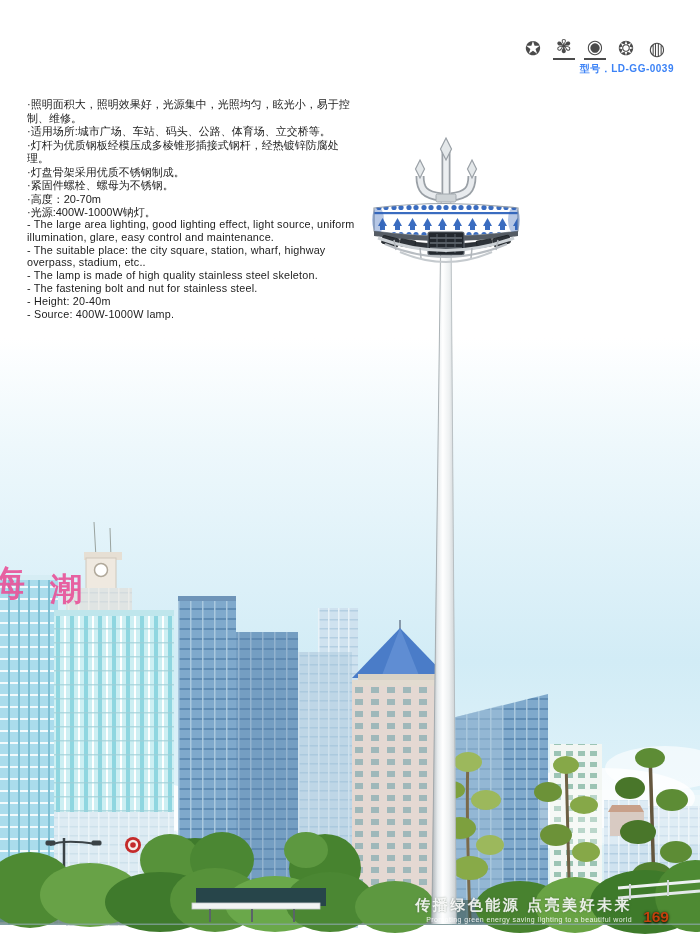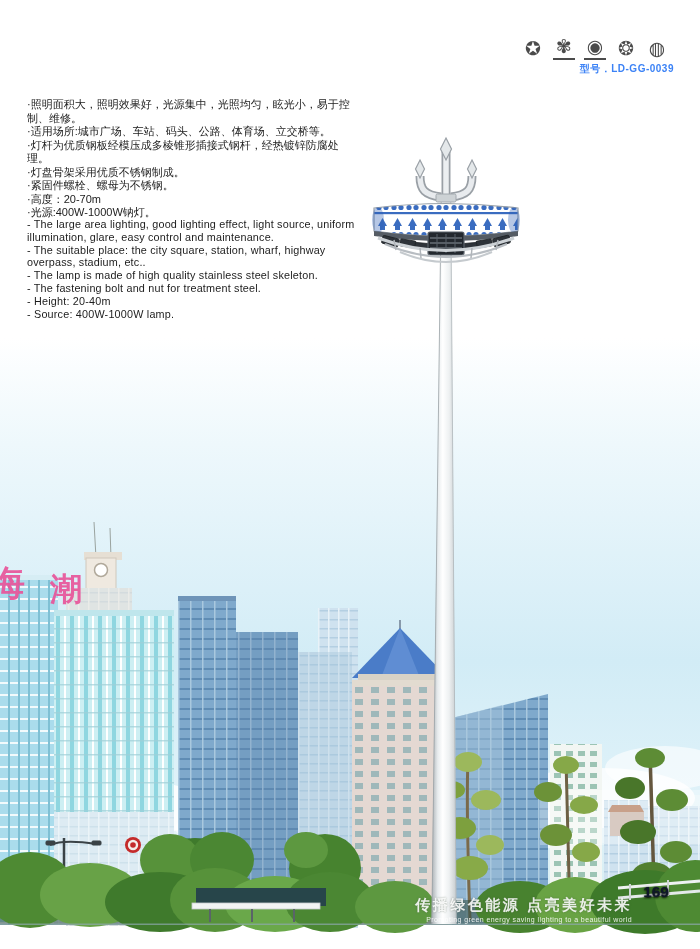--- a/index.html
+++ b/index.html
@@ -24,22 +24,22 @@
   .specs-en p{margin:0;}
   
   svg.scene{position:absolute;left:0;top:0;width:700px;height:949px;}
   .sign-char{position:absolute;font-weight:bold;color:#e8559a;opacity:.92;font-size:32px;line-height:34px;}
   .sign-char.c1{left:-10px;top:566px;font-size:35px;}
   .sign-char.c2{left:50px;top:572px;}
   .watermark{position:absolute;right:68px;bottom:26px;text-align:right;color:rgba(255,255,255,.88);}
   .watermark .l1{font-size:15px;font-weight:bold;letter-spacing:2.5px;text-shadow:0 0 2px rgba(60,80,60,.5);}
   .watermark .l2{font-size:7px;letter-spacing:.4px;margin-top:1px;}
   .page-number{
-    position:absolute;right:31px;bottom:48px;
-    font-size:15.5px;font-weight:bold;color:#0f172a;
+    position:absolute;right:31px;bottom:23px;
+    font-size:15.5px;font-weight:bold;color:#c2410c;
     text-shadow:0 1px 2px rgba(0,0,0,.85),0 0 3px rgba(0,0,0,.55);
   }
 </style>
 </head>
 <body>
 
 <svg class="scene" viewBox="0 0 700 949" xmlns="http://www.w3.org/2000/svg">
   <defs>
     <linearGradient id="skyG" x1="0" y1="0" x2="0" y2="1">
       <stop offset="0" stop-color="#ffffff"></stop>
@@ -305,21 +305,21 @@
   <p>·灯杆为优质钢板经模压成多棱锥形插接式钢杆，经热镀锌防腐处理。</p>
   <p>·灯盘骨架采用优质不锈钢制成。</p>
   <p>·紧固件螺栓、螺母为不锈钢。</p>
   <p>·高度：20-70m</p>
   <p>·光源:400W-1000W钠灯。</p>
 </div>
 <div class="specs-en">
   <p>- The large area lighting, good lighting effect, light source, uniform illumination, glare, easy control and maintenance.</p>
   <p>- The suitable place: the city square, station, wharf, highway overpass, stadium, etc..</p>
   <p>- The lamp is made of high quality stainless steel skeleton.</p>
-  <p>- The fastening bolt and nut for treatment steel.</p>
+  <p>- The fastening bolt and nut for stainless steel.</p>
   <p>- Height: 20-40m</p>
   <p>- Source: 400W-1000W lamp.</p>
 </div>
 
 <div class="sign-char c1">海</div>
 <div class="sign-char c2">潮</div>
 <div class="watermark">
   <div class="l1">传播绿色能源 点亮美好未来</div>
   <div class="l2">Promoting green energy saving lighting to a beautiful world</div>
 </div>

